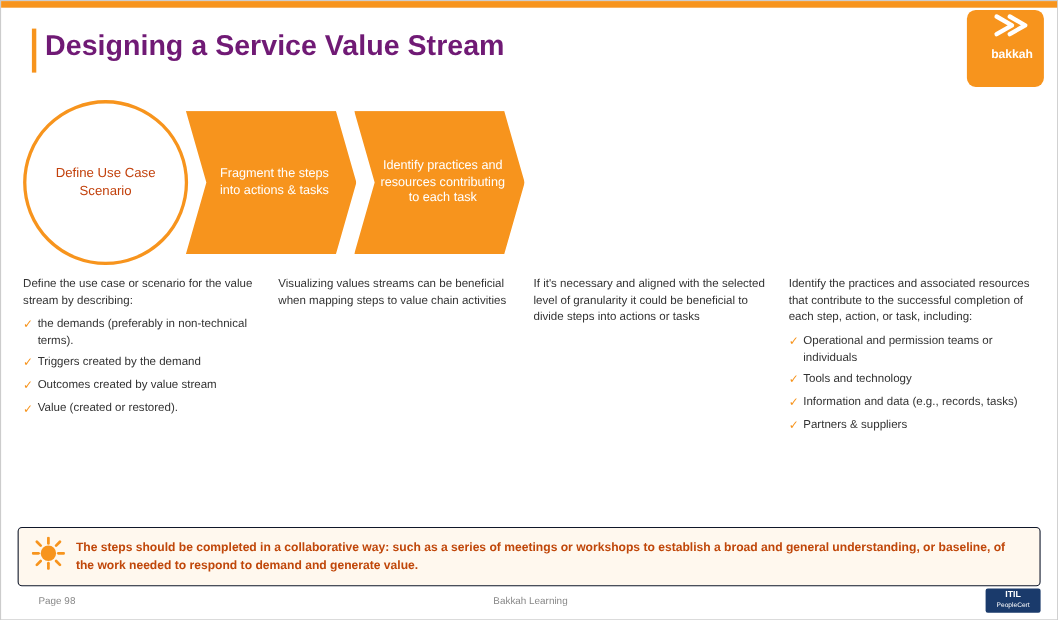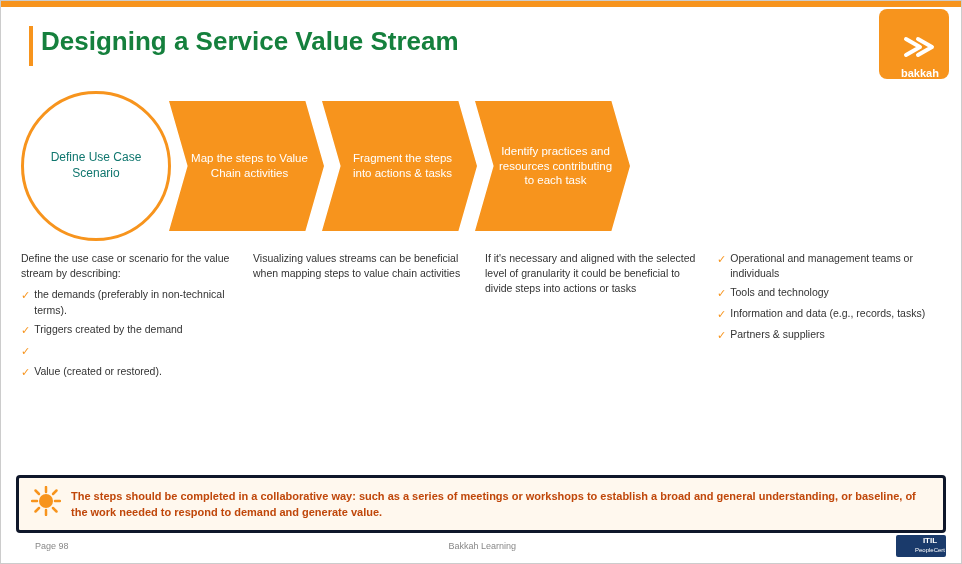--- a/index.html
+++ b/index.html
@@ -40,36 +40,36 @@
       background: #f7941d;
     }
 
     
     .slide-title {
       position: absolute;
       top: 25px;
       left: 40px;
       font-size: 26px;
       font-weight: bold;
-      color: #15803d;
+      color: #701a75;
     }
 
     
     .bakkah-logo {
       position: absolute;
       top: 8px;
       right: 12px;
       width: 70px;
       height: 70px;
       background: #f7941d;
       border-radius: 8px;
       display: flex;
       flex-direction: column;
       align-items: center;
-      justify-content: flex-end;
+      justify-content: flex-start;
       padding-left: 12px;
     }
     .bakkah-logo .logo-icon {
       font-size: 24px;
       color: white;
       font-weight: bold;
     }
     .bakkah-logo .logo-text {
       font-size: 11px;
       color: white;
@@ -116,21 +116,21 @@
       flex-shrink: 0;
       margin-left: -2px;
     }
 
     .pentagon-shape.first-arrow {
       clip-path: polygon(0% 0%, 88% 0%, 100% 50%, 88% 100%, 0% 100%);
     }
 
     .step-text {
       font-size: 12px;
-      color: #0f766e;
+      color: #c2410c;
       padding: 8px 12px;
       line-height: 1.3;
       font-weight: 500;
     }
 
     .pentagon-text {
       font-size: 11.5px;
       color: #fff;
       padding: 5px 16px 5px 22px;
       line-height: 1.3;
@@ -176,21 +176,21 @@
       flex-shrink: 0;
     }
 
     
     .bottom-banner {
       position: absolute;
       bottom: 30px;
       left: 15px;
       right: 15px;
       background: #fff8ee;
-      border: 3px solid #0f172a;
+      border: 1px solid #0f172a;
       border-radius: 4px;
       padding: 8px 12px;
       display: flex;
       align-items: center;
       gap: 10px;
     }
 
     .sun-icon {
       font-size: 22px;
       color: #f7941d;
@@ -219,21 +219,21 @@
       margin-left: 19px;
     }
 
     .itil-logo {
       width: 50px;
       height: 22px;
       background: #1a3a6b;
       border-radius: 2px;
       display: flex;
       align-items: center;
-      justify-content: flex-end;
+      justify-content: center;
     }
     .itil-logo span {
       color: white;
       font-size: 9px;
       font-weight: bold;
     }
   </style>
 </head>
 <body>
 
@@ -254,23 +254,20 @@
     <div class="logo-text">bakkah</div>
   </div>
 
   <div class="arrows-section">
 
     <div class="circle-shape">
       <span class="step-text">Define Use Case Scenario</span>
     </div>
 
 
-    <div class="pentagon-shape">
-      <span class="pentagon-text">Map the steps to Value Chain activities</span>
-    </div>
 
     <div class="pentagon-shape">
       <span class="pentagon-text">Fragment the steps into actions &amp; tasks</span>
     </div>
 
     <div class="pentagon-shape">
       <span class="pentagon-text">Identify practices and resources contributing to each task</span>
     </div>
   </div>
 
@@ -281,40 +278,42 @@
       <div class="bullet-item">
         <span class="check-icon">✓</span>
         <span>the demands (preferably in non-technical terms).</span>
       </div>
       <div class="bullet-item">
         <span class="check-icon">✓</span>
         <span>Triggers created by the demand</span>
       </div>
       <div class="bullet-item">
         <span class="check-icon">✓</span>
+        <span>Outcomes created by value stream</span>
       </div>
       <div class="bullet-item">
         <span class="check-icon">✓</span>
         <span>Value (created or restored).</span>
       </div>
     </div>
 
 
     <div class="desc-col">
       <div class="desc-text">Visualizing values streams can be beneficial when mapping steps to value chain activities</div>
     </div>
 
     <div class="desc-col">
       <div class="desc-text">If it's necessary and aligned with the selected level of granularity it could be beneficial to divide steps into actions or tasks</div>
     </div>
 
     <div class="desc-col">
-      <div class="bullet-item">
-        <span class="check-icon">✓</span>
-        <span>Operational and management teams or individuals</span>
+      <div class="desc-text">Identify the practices and associated resources that contribute to the successful completion of each step, action, or task, including:</div>
+      <div class="bullet-item">
+        <span class="check-icon">✓</span>
+        <span>Operational and permission teams or individuals</span>
       </div>
       <div class="bullet-item">
         <span class="check-icon">✓</span>
         <span>Tools and technology</span>
       </div>
       <div class="bullet-item">
         <span class="check-icon">✓</span>
         <span>Information and data (e.g., records, tasks)</span>
       </div>
       <div class="bullet-item">

